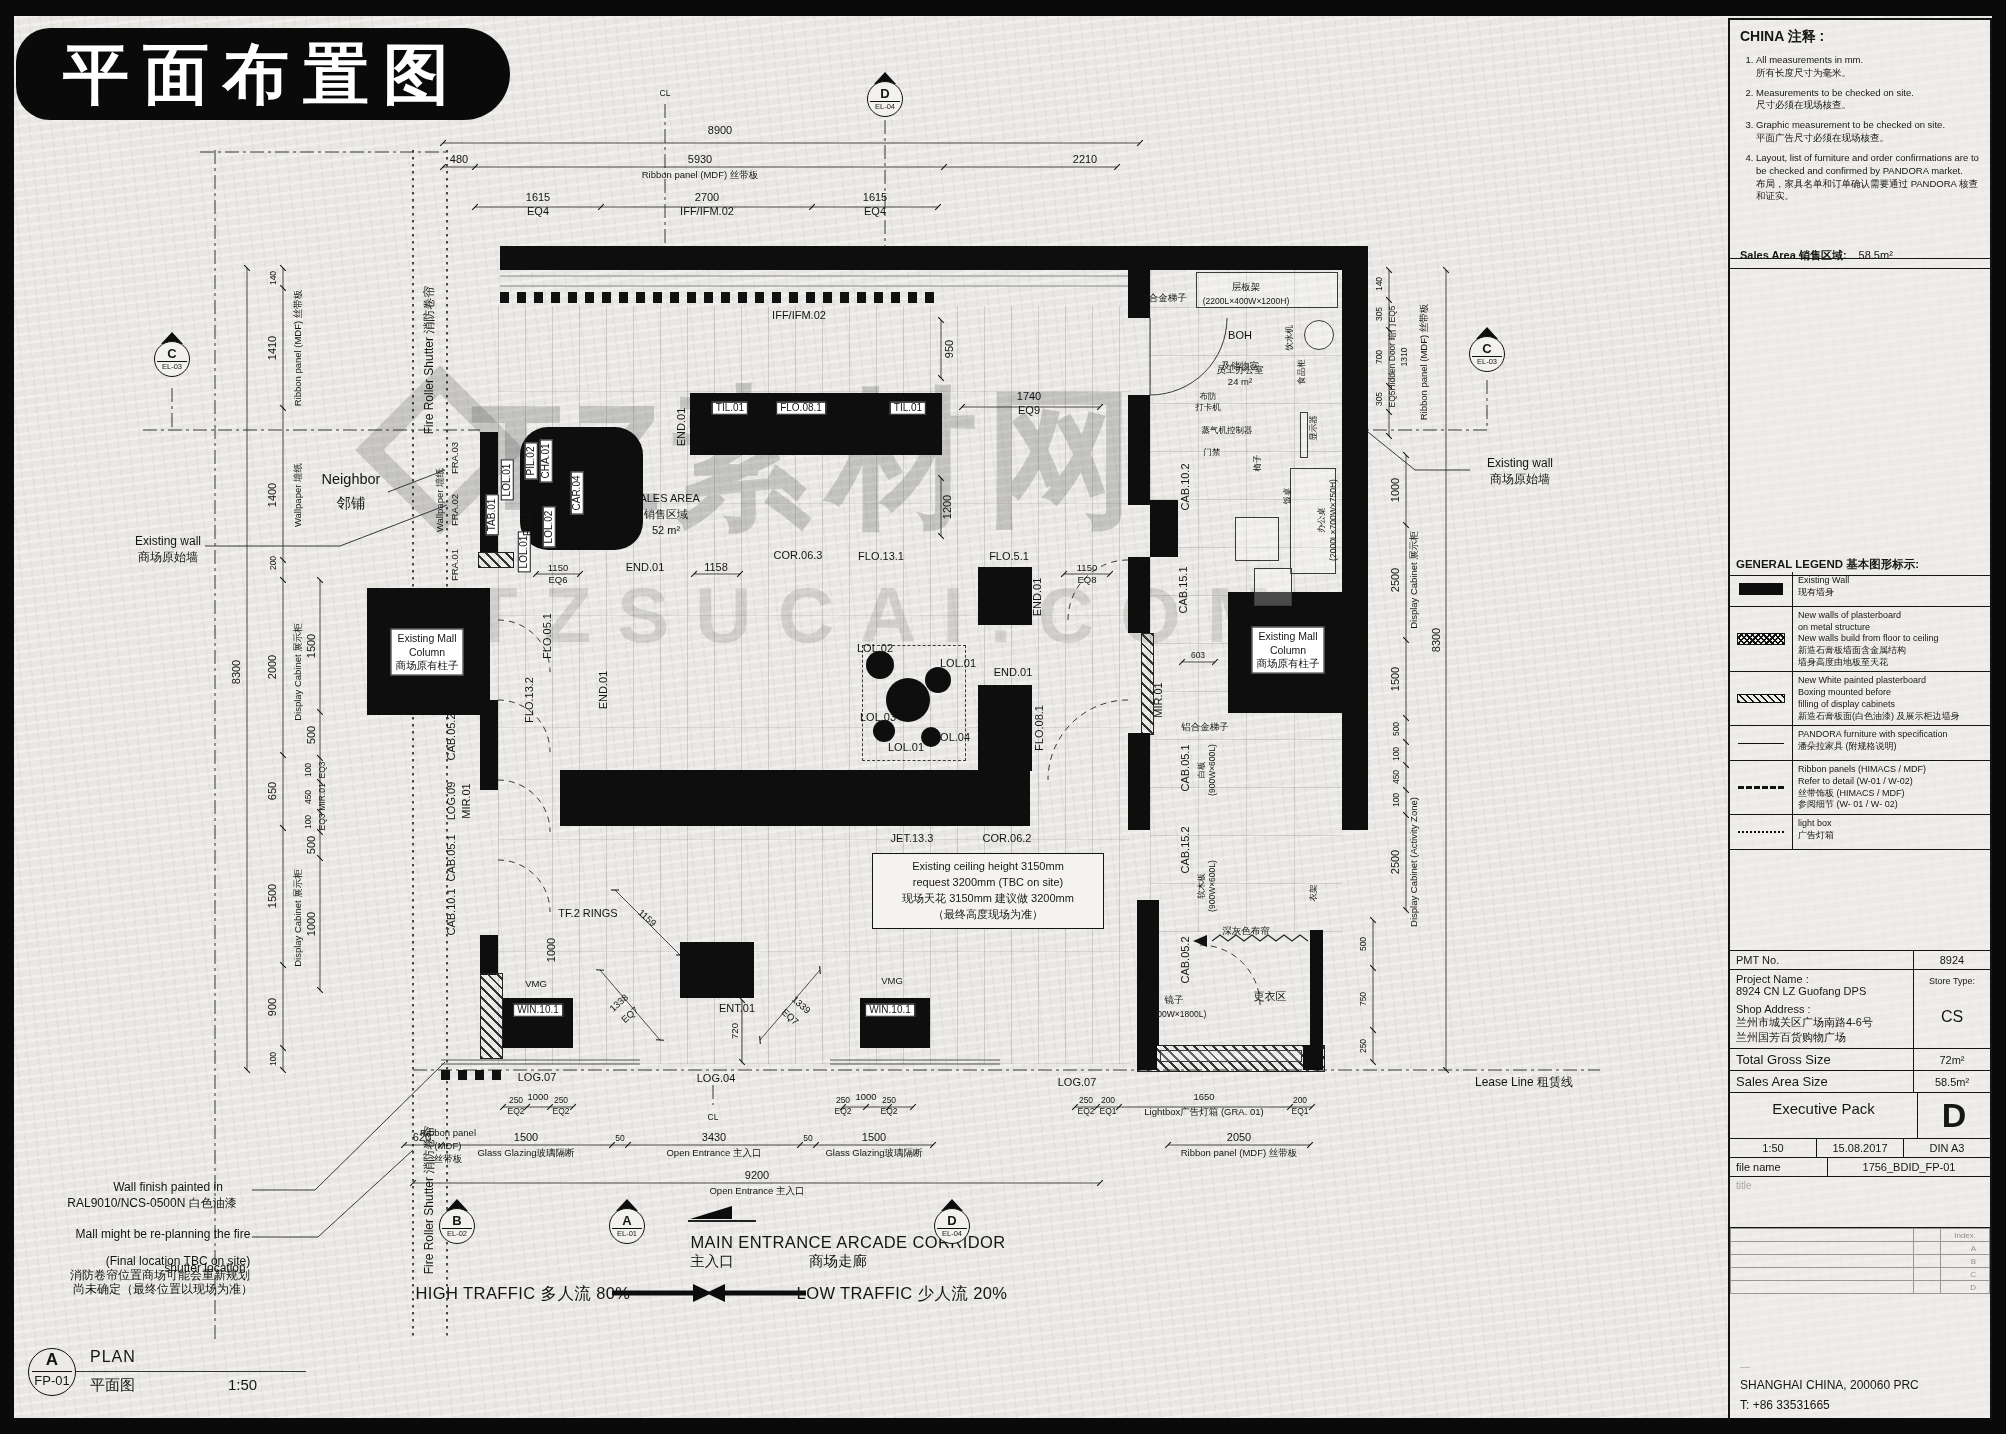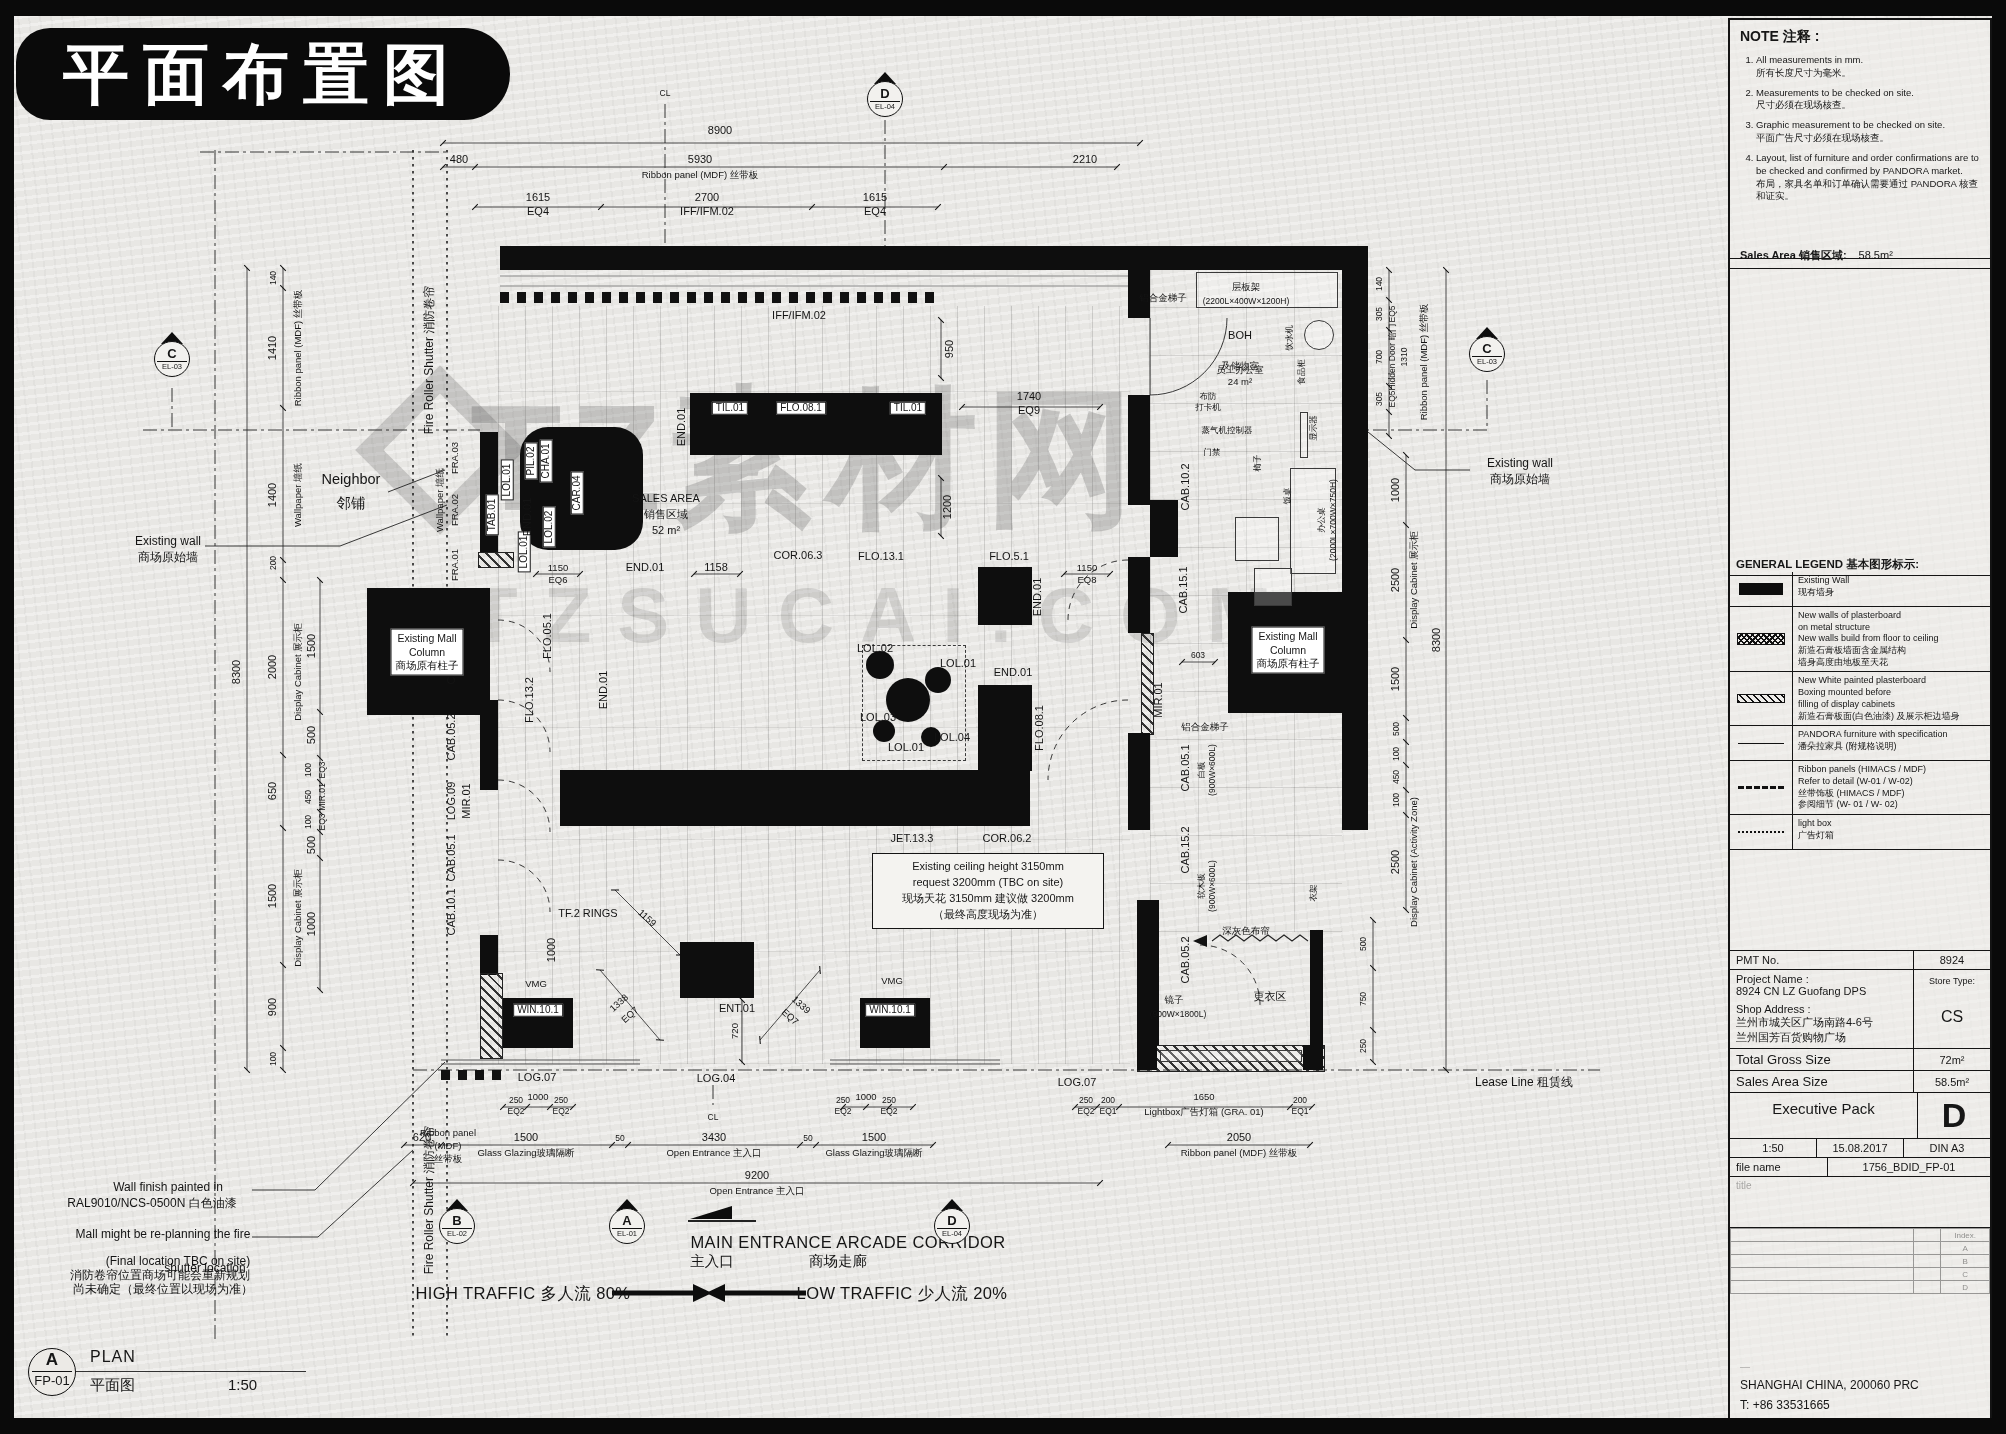--- a/index.html
+++ b/index.html
@@ -90,21 +90,21 @@
   .tb-cell{padding:3px 6px;}
   .tb-right{border-left:1px solid #141414;margin-left:auto;flex:none;display:flex;align-items:center;justify-content:center;}
   #tb-proj .tb-right{flex-direction:column;justify-content:flex-start;padding-top:6px;}
   #tb-pack .plabel{flex:1;text-align:center;font-size:15px;padding:7px 0;}
   #tb-pack .tb-right{font-size:34px;font-weight:bold;width:60px;}
   #tb-meta div{flex:1;text-align:center;padding:3px 0;border-left:1px solid #141414;font-size:11px;}
   #tb-meta div:first-child{border-left:none;}
   #tb-titlerow{height:50px;color:rgba(20,20,20,.35);font-size:10px;}
   #tb-rev{opacity:.45;font-size:8px;}
   #tb-rev table{border-collapse:collapse;width:100%;}
-  #tb-rev td{border:1px solid #333;height:12px;padding:0 13px;text-align:center;}
+  #tb-rev td{border:1px solid #333;height:12px;padding:0 13px;text-align:right;}
   #tb-footer{position:absolute;left:0;bottom:0;right:0;padding:8px 10px;font-size:12px;}
   #tb-footer .faded{color:rgba(20,20,20,.3);font-size:10px;}
   #tb-footer div{margin-top:6px;}
 </style>
 </head>
 <body>
 
 <div id="canvas">
 
   <div class="frame" style="left:0;top:0;width:2006px;height:16px"></div>
@@ -564,21 +564,21 @@
       <span class="b">FP-01</span>
     </div>
     <div id="pt-line"></div>
     <div id="pt-en">PLAN</div>
     <div id="pt-zh">平面图</div>
     <div id="pt-scale">1:50</div>
   </div>
 
   <aside id="sidebar">
     <div id="sb-notes">
-      <h3>NOTE 注释 :</h3>
+      <h3>CHINA 注释 :</h3>
       <ol id="notes-list">
           <li><span>All measurements in mm.</span><span class="zh">所有长度尺寸为毫米。</span></li>
           <li><span>Measurements to be checked on site.</span><span class="zh">尺寸必须在现场核查。</span></li>
           <li><span>Graphic measurement to be checked on site.</span><span class="zh">平面广告尺寸必须在现场核查。</span></li>
           <li><span>Layout, list of furniture and order confirmations are to be checked and confirmed by PANDORA market.</span><span class="zh">布局，家具名单和订单确认需要通过 PANDORA 核查和证实。</span></li>
         </ol>
     </div>
     <div id="sb-sales">
       <b>Sales Area 销售区域:</b>
       <span>58.5m²</span>

